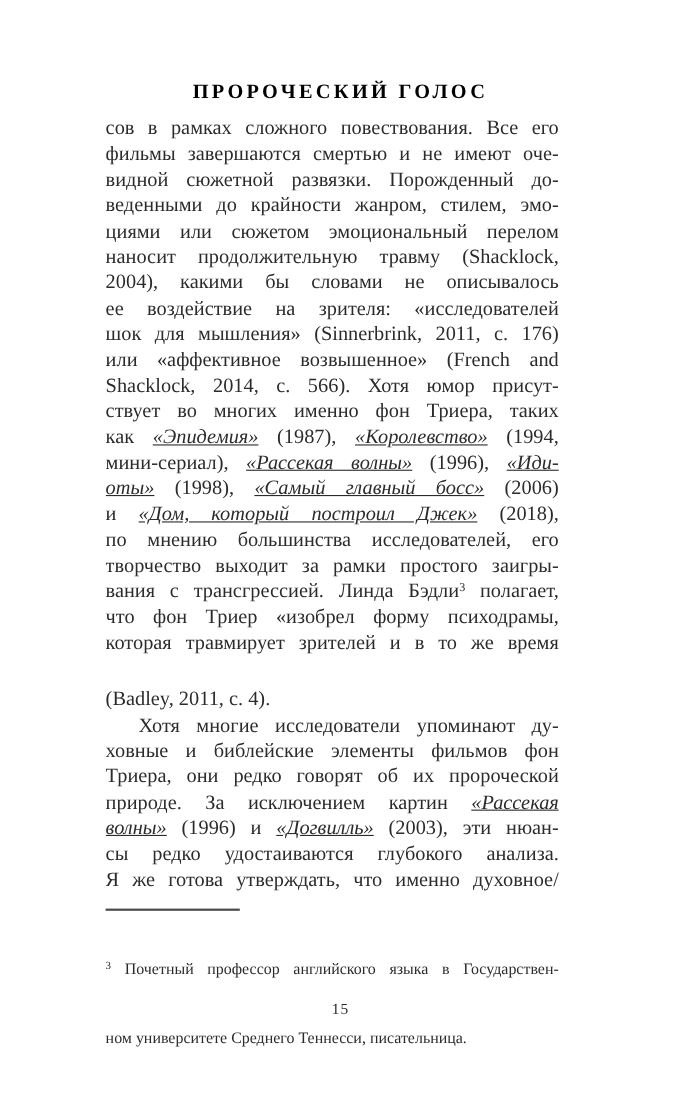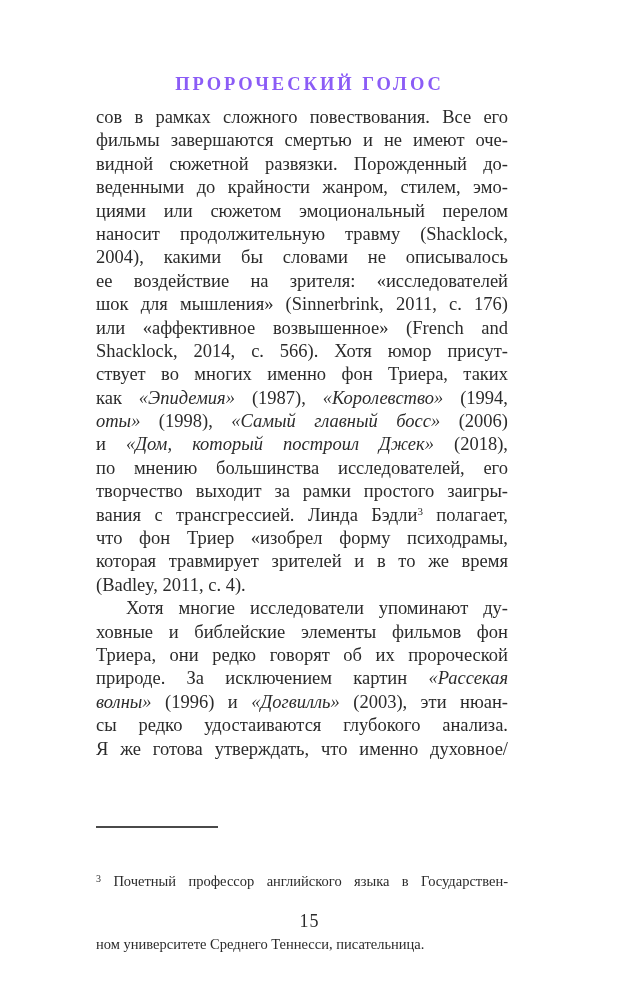--- a/index.html
+++ b/index.html
@@ -14,40 +14,40 @@
   }
   .running-title {
     position: absolute;
     top: 74px;
     left: 0;
     width: 100%;
     text-align: center;
     font-weight: bold;
     font-size: 18.5px;
     letter-spacing: 3px;
-    color: #8b5cf6;
+    color: #000000;
   }
   .text-column {
     position: absolute;
     top: 106px;
     left: 96px;
     width: 412px;
     font-size: 18.5px;
   }
   .line {
     height: 23.4px;
     line-height: 23.4px;
     overflow: hidden;
     text-align: justify;
     text-align-last: justify;
     white-space: normal;
   }
-  .line.last { text-align-last: left; }
+  .line.last { text-align-last: left; margin-top: 28px; }
   .line.indent { text-indent: 30px; }
-  .it { font-style: italic; }
+  .it { font-style: italic; text-decoration: underline; }
   .sup {
     font-size: 11px;
     vertical-align: 6px;
     line-height: 0;
   }
   .footnote-block {
     position: absolute;
     top: 826px;
     left: 96px;
     width: 412px;
@@ -68,21 +68,21 @@
     margin-top: 44px;
   }
   .fn-line.last { text-align-last: left; }
   .fn-line .sup { font-size: 10px; vertical-align: 4px; }
   .page-number {
     position: absolute;
     top: 911px;
     left: 0;
     width: 100%;
     text-align: center;
-    font-size: 18px;
+    font-size: 14px;
     letter-spacing: 1px;
     color: #2b2b2b;
   }
 </style>
 </head>
 <body>
 
 <div class="page">
 
   <div class="running-title">ПРОРОЧЕСКИЙ ГОЛОС</div>
@@ -94,20 +94,21 @@
       <div class="line"><span>веденными до крайности жанром, стилем, эмо-</span></div>
       <div class="line"><span>циями или сюжетом эмоциональный перелом</span></div>
       <div class="line"><span>наносит продолжительную травму (Shacklock,</span></div>
       <div class="line"><span>2004), какими бы словами не описывалось</span></div>
       <div class="line"><span>ее воздействие на зрителя: «исследователей</span></div>
       <div class="line"><span>шок для мышления» (Sinnerbrink, 2011, с. 176)</span></div>
       <div class="line"><span>или «аффективное возвышенное» (French and</span></div>
       <div class="line"><span>Shacklock, 2014, с. 566). Хотя юмор присут-</span></div>
       <div class="line"><span>ствует во многих именно фон Триера, таких</span></div>
       <div class="line"><span>как </span><span class="it">«Эпидемия»</span><span> (1987), </span><span class="it">«Королевство»</span><span> (1994,</span></div>
+      <div class="line"><span>мини-сериал), </span><span class="it">«Рассекая волны»</span><span> (1996), </span><span class="it">«Иди-</span></div>
       <div class="line"><span class="it">оты»</span><span> (1998), </span><span class="it">«Самый главный босс»</span><span> (2006)</span></div>
       <div class="line"><span>и </span><span class="it">«Дом, который построил Джек»</span><span> (2018),</span></div>
       <div class="line"><span>по мнению большинства исследователей, его</span></div>
       <div class="line"><span>творчество выходит за рамки простого заигры-</span></div>
       <div class="line"><span>вания с трансгрессией. Линда Бэдли</span><span class="sup">3</span><span> полагает,</span></div>
       <div class="line"><span>что фон Триер «изобрел форму психодрамы,</span></div>
       <div class="line"><span>которая травмирует зрителей и в то же время</span></div>
       <div class="line last"><span>(Badley, 2011, с. 4).</span></div>
       <div class="line indent"><span>Хотя многие исследователи упоминают ду-</span></div>
       <div class="line"><span>ховные и библейские элементы фильмов фон</span></div>

